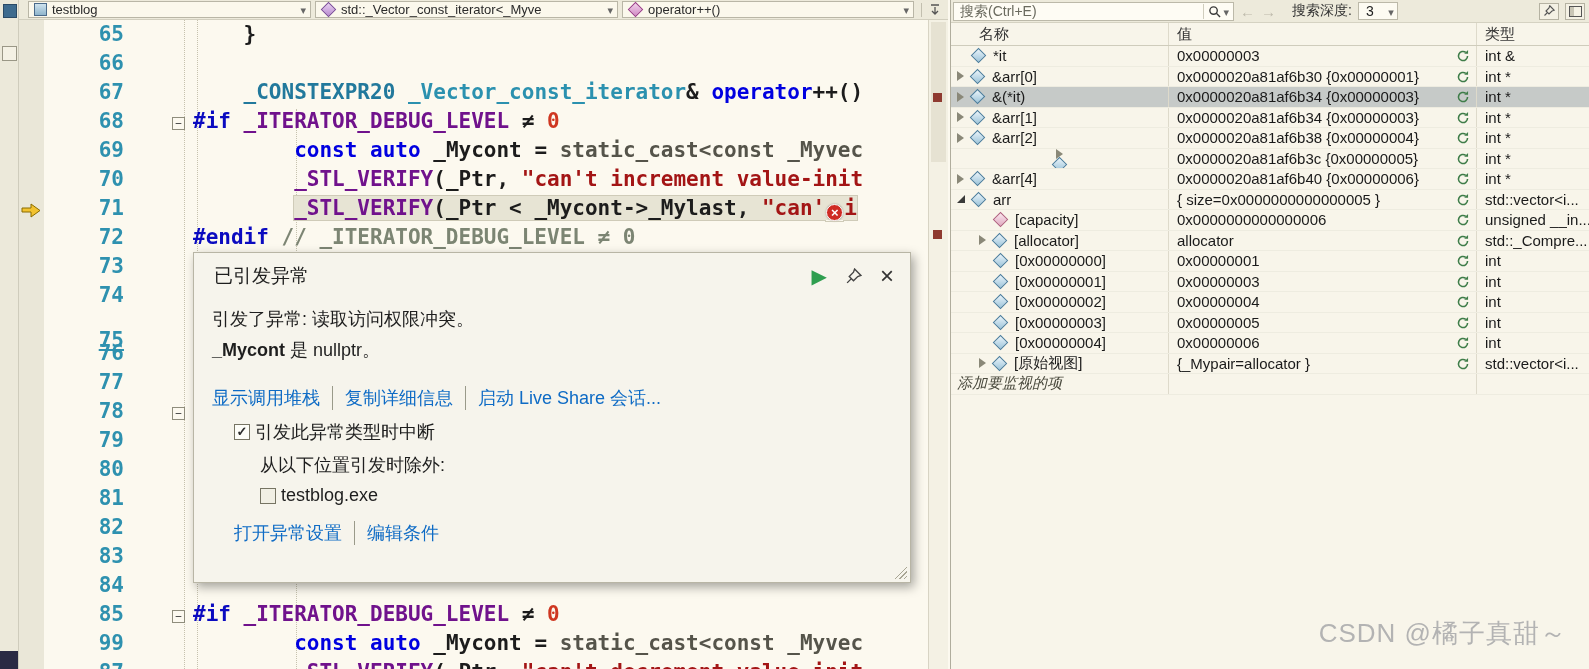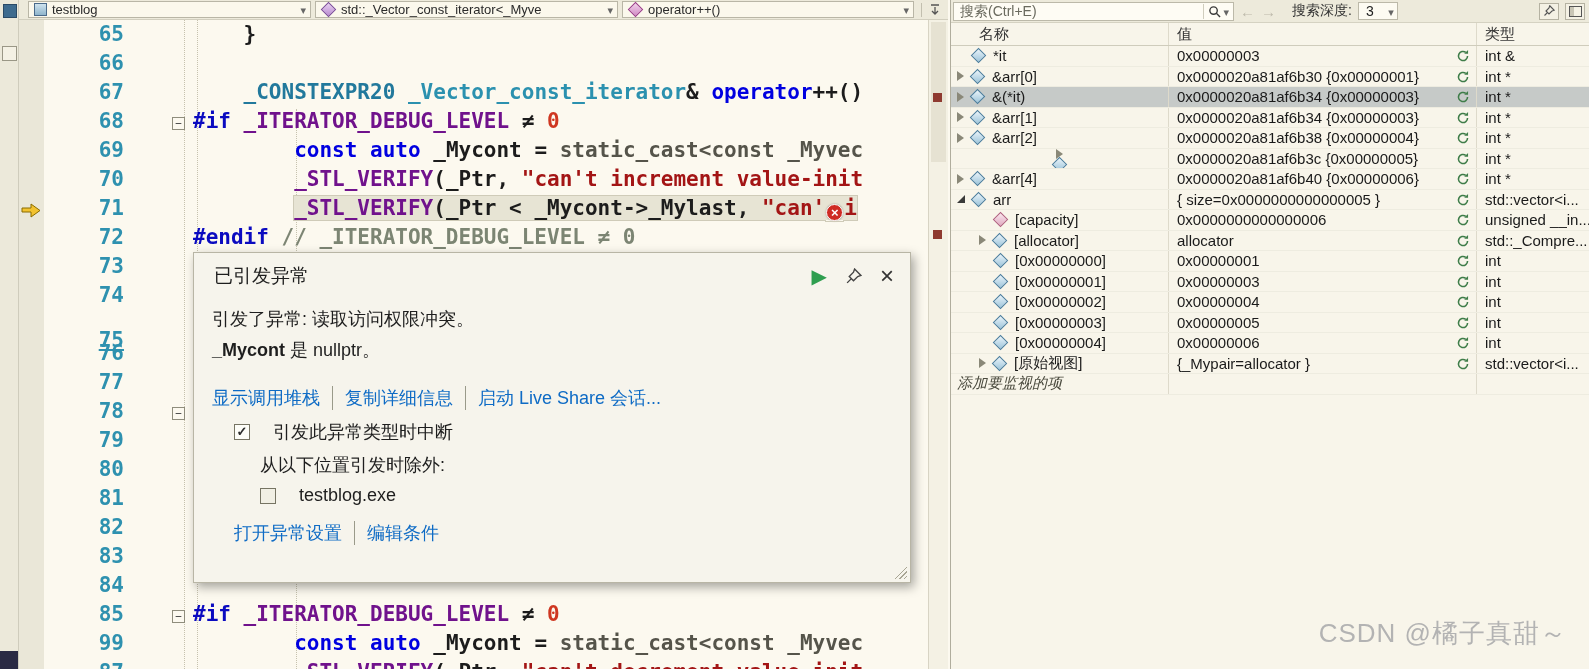--- a/index.html
+++ b/index.html
@@ -57,21 +57,21 @@
   .ep-close::after{content:"×";}
   .ep-body{padding:2px 20px 0 18px;font-size:18px;color:#1e1e1e;}
   .ep-msg1{margin:12px 0 0;}
   .ep-msg2{margin:7px 0 0;}
   .ep-msg2 b{font-weight:bold;}
   .ep-links{margin-top:24px;display:flex;align-items:center;}
   .plink{color:var(--link);font-size:18px;white-space:nowrap;}
   .plink + .plink{border-left:1px solid #9a9a8a;margin-left:12px;padding-left:12px;}
   .ep-settings-hdr{margin-top:22px;display:flex;align-items:center;gap:8px;}
   .tri-expanded{width:0;height:0;border-bottom:8px solid #3a3a3a;border-left:8px solid transparent;}
-  .cb-row{display:flex;align-items:center;gap:23px;}
+  .cb-row{display:flex;align-items:center;gap:5px;}
   .row1{margin:10px 0 0 22px;}
   .row-except{margin:9px 0 0 48px;}
   .row2{margin:8px 0 0 48px;}
   .checkbox{width:16px;height:16px;box-sizing:border-box;border:1px solid #767463;background:#fdfdf8;text-align:center;font:bold 13px/14px "Liberation Sans",sans-serif;color:#2d2d2d;}
   .checkbox.checked::after{content:"✓";}
   .checkbox.unchecked{background:#f1efe4;}
   .ep-links2{margin:15px 0 0 22px;}
   .ep-grip{position:absolute;right:3px;bottom:3px;width:14px;height:14px;background:repeating-linear-gradient(135deg,transparent 0 2px,#a8a593 2px 3px);clip-path:polygon(100% 0,100% 100%,0 100%);}
 
   

